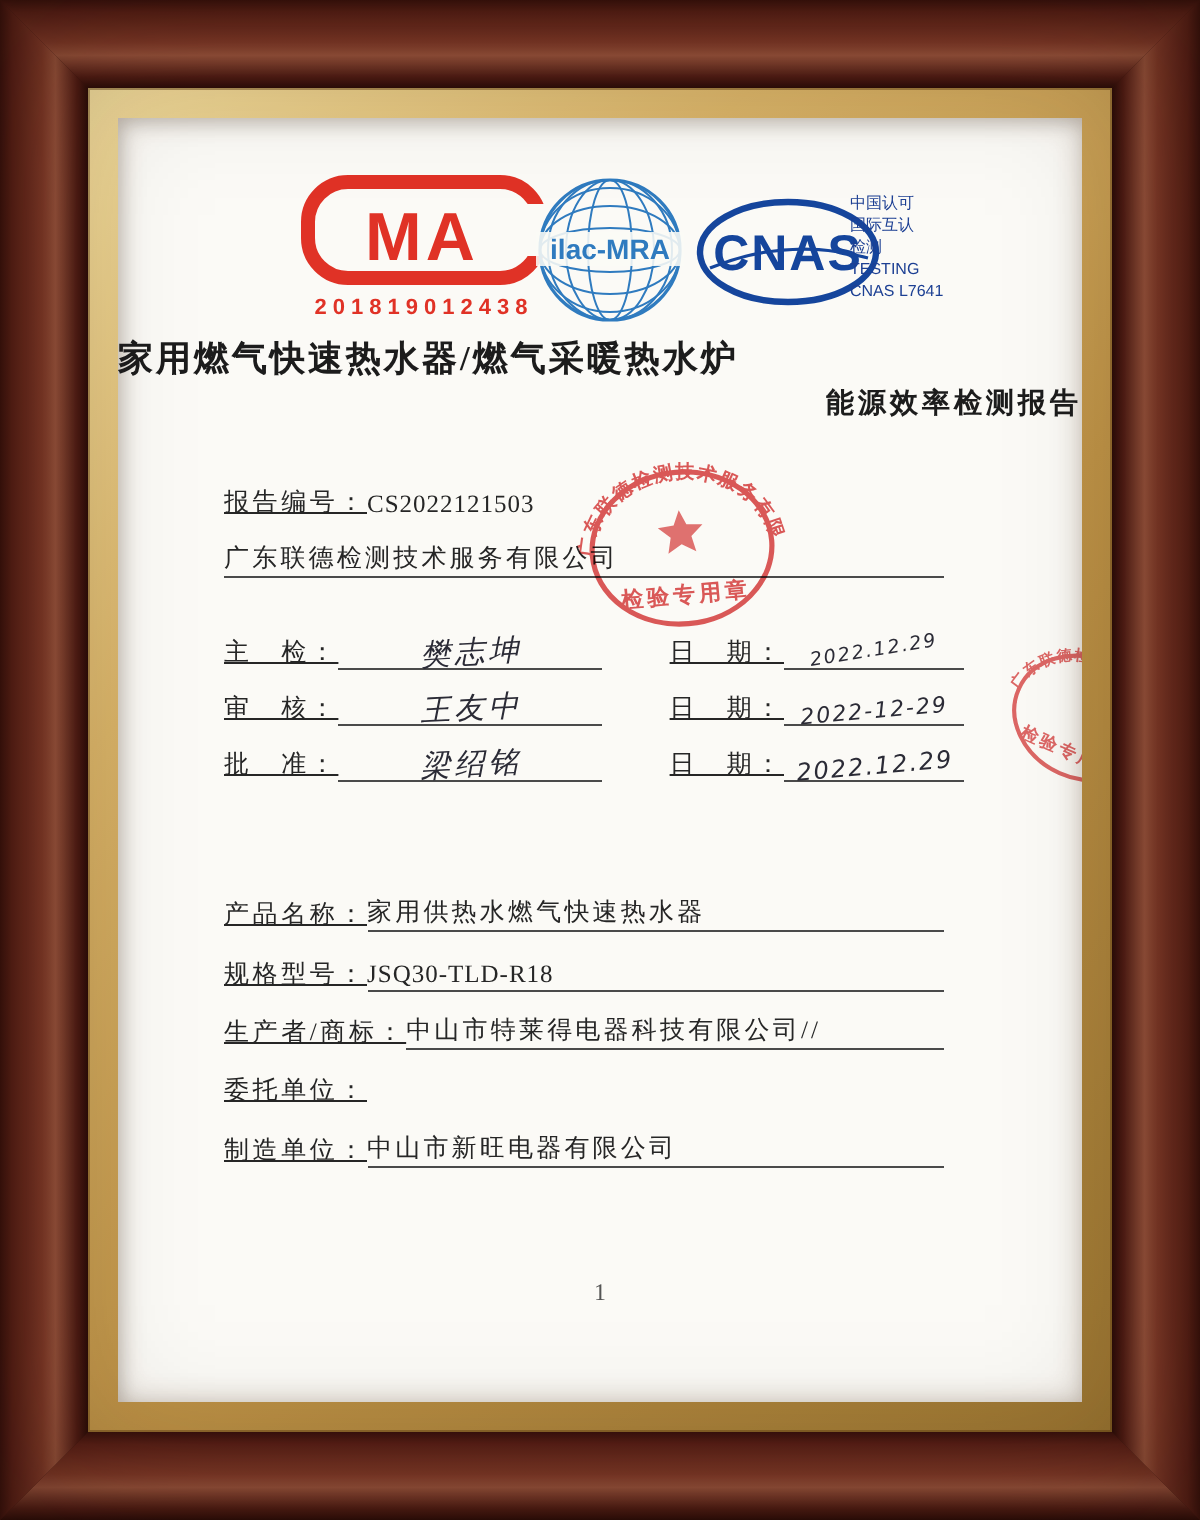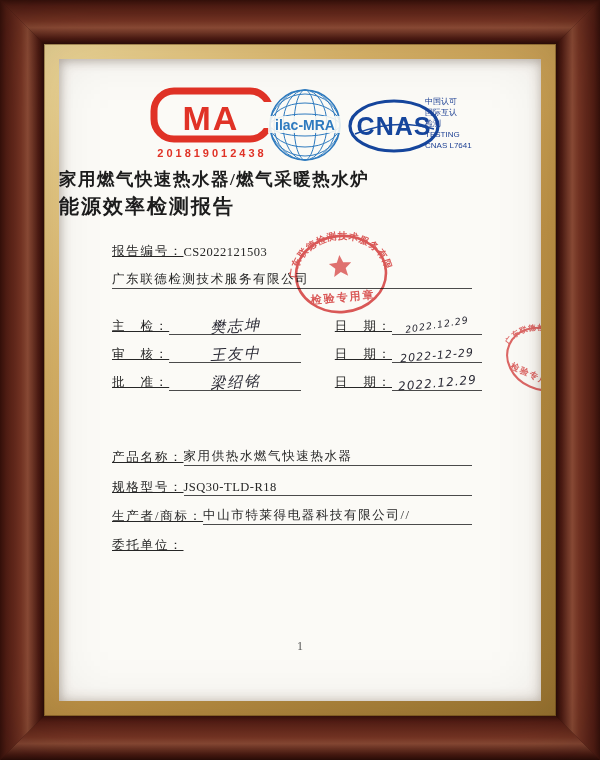--- a/index.html
+++ b/index.html
@@ -36,22 +36,22 @@
   .cma { position:absolute; left:90px; top:2px; }
   .ilac { position:absolute; left:208px; top:3px; }
   .cnas { position:absolute; left:288px; top:14px; }
   .cnas-caption { position:absolute; left:366px; top:12px; width:56px;
                   font-family:"Liberation Sans","DejaVu Sans",sans-serif;
                   font-size:8px; font-weight:normal; color:#1c3f93; line-height:11px; }
 
   
   .title1 { position:absolute; top:108px; left:0; width:482px; text-align:left;
             font-size:17.5px; font-weight:bold; color:#1c1c1c; letter-spacing:1.5px; }
-  .title2 { position:absolute; top:134px; left:0; width:482px; text-align:left;
-            font-size:20px; font-weight:bold; color:#1c1c1c; letter-spacing:2px; }
+  .title2 { position:absolute; top:134px; left:0; width:482px; text-align:right;
+            font-size:14px; font-weight:bold; color:#1c1c1c; letter-spacing:2px; }
 
   
   .row { position:absolute; left:53px; width:360px; display:flex; align-items:flex-end;
          font-size:12.5px; color:#262626; height:18px; }
   .lbl { letter-spacing:1.8px; white-space:nowrap;text-decoration:underline; }
   .val { letter-spacing:1.6px; white-space:nowrap; }
   .uline { border-bottom:1px solid #4a4a4a; }
   .fill { flex:1; }
   .sig-row { width:370px; }
   .sig-line { width:132px; border-bottom:1px solid #4a4a4a; text-align:center; position:relative; }
@@ -169,20 +169,24 @@
       <span class="lbl">规格型号：</span>
       <span class="uline fill val" style="letter-spacing:.5px">JSQ30-TLD-R18</span>
     </div>
     <div class="row" style="top:448px">
       <span class="lbl">生产者/商标：</span>
       <span class="uline fill val">中山市特莱得电器科技有限公司//</span>
     </div>
     <div class="row" style="top:477px">
       <span class="lbl">委托单位：</span>
     </div>
+    <div class="row" style="top:507px">
+      <span class="lbl">制造单位：</span>
+      <span class="uline fill val">中山市新旺电器有限公司</span>
+    </div>
 
     <div class="page-num">1</div>
 
     <svg class="stamp-main" viewBox="0 0 116 98">
       <defs>
         <path id="arcMain" d="M 13,52 A 45,38 0 1 1 103,52"></path>
       </defs>
       <ellipse cx="58" cy="49" rx="45" ry="38" fill="none" stroke="#d94343" stroke-width="2.6"></ellipse>
       <path d="M58,30 l3.2,7.4 8,0.7 -6,5.3 1.8,7.9 -7-4.2 -7,4.2 1.8,-7.9 -6,-5.3 8,-0.7 z" fill="#d94343" opacity=".85"></path>
       <text font-size="9.5" fill="#d94343" font-weight="bold" letter-spacing="1">

